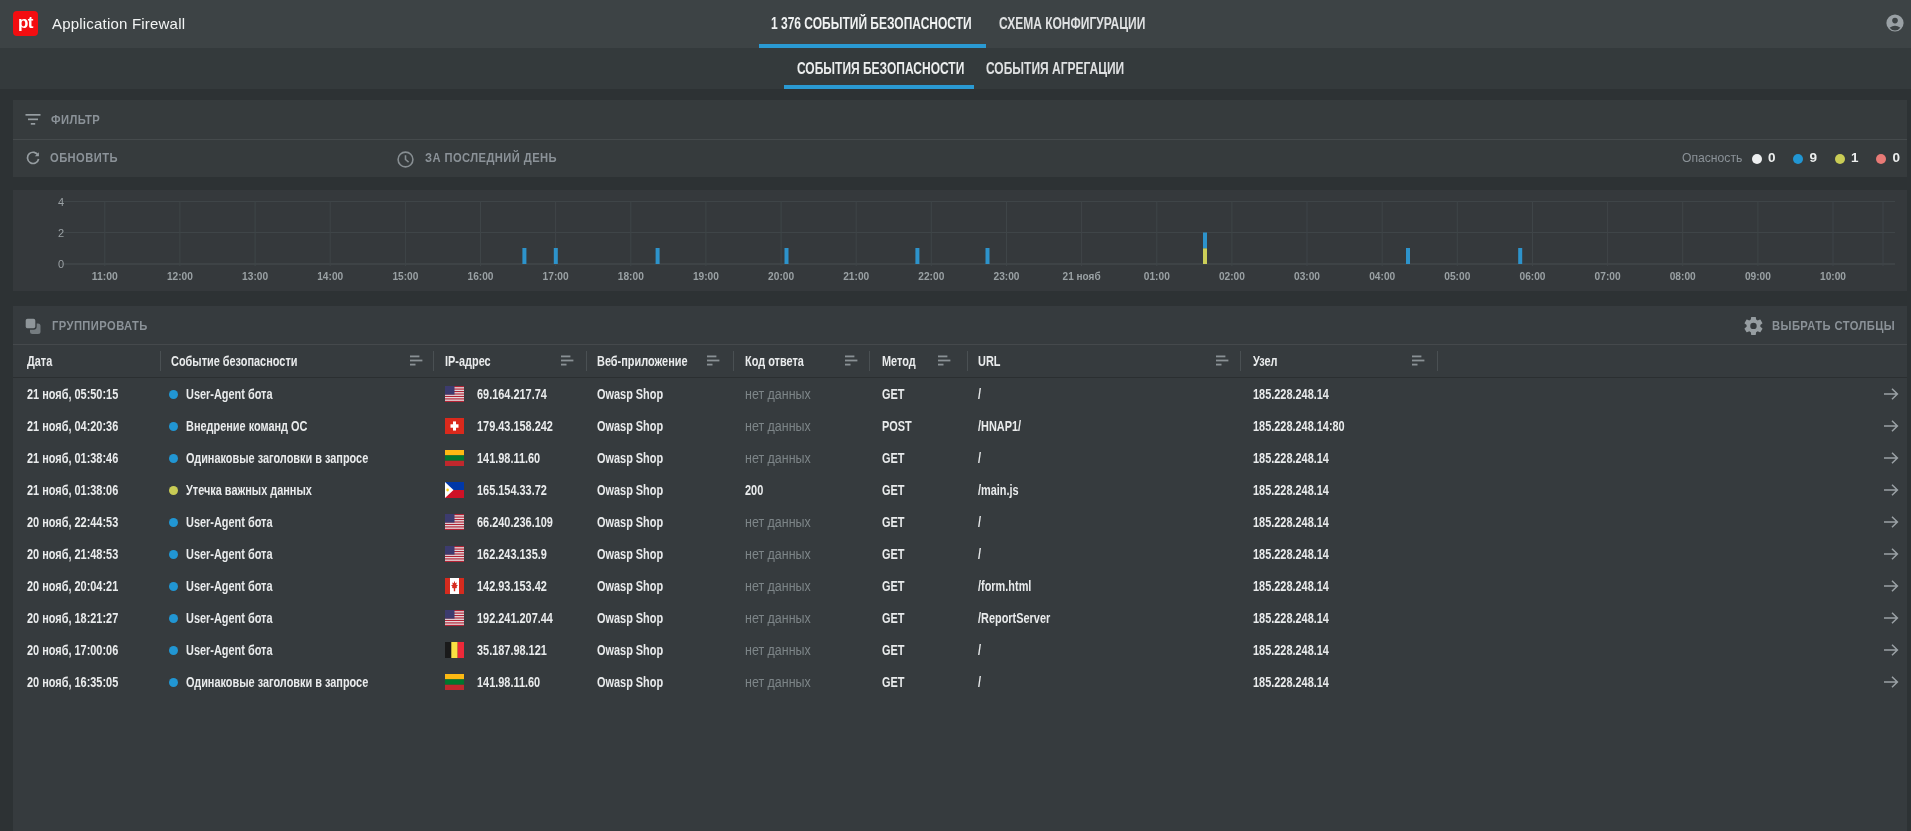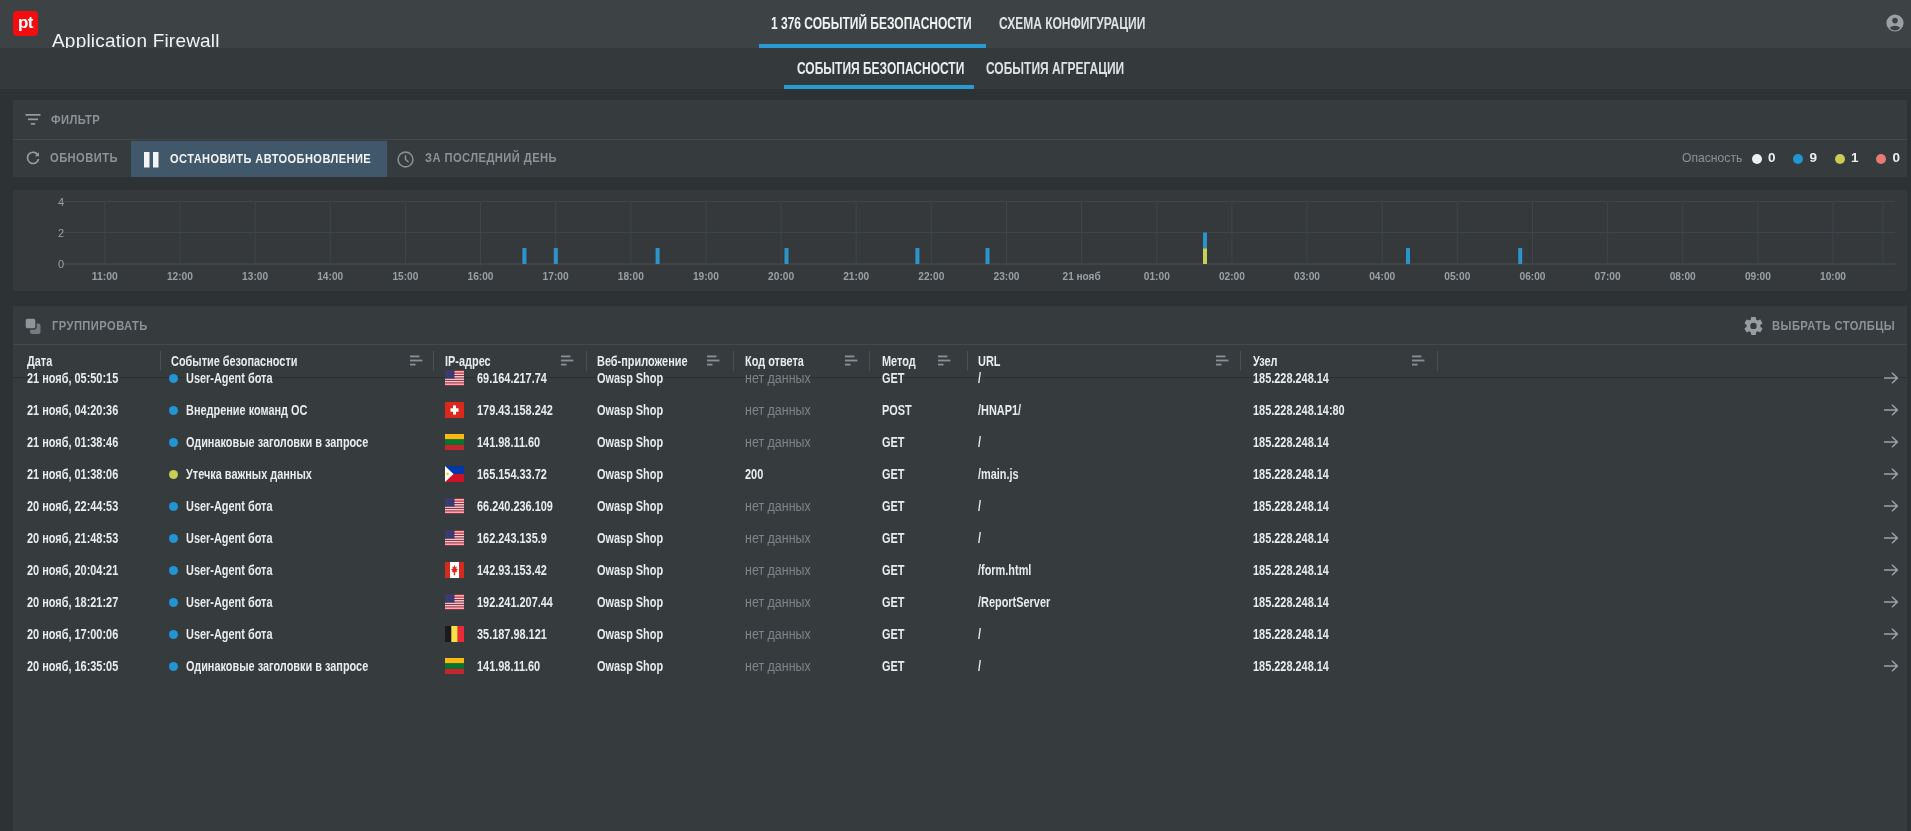--- a/index.html
+++ b/index.html
@@ -5,21 +5,21 @@
   * { margin:0; padding:0; box-sizing:border-box; }
   html,body { width:1911px; height:831px; overflow:hidden; background:#2d3234; }
   body { font-family:"Liberation Sans", sans-serif; position:relative; }
   .abs { position:absolute; }
   .lbl { font-size:13px; font-weight:bold; letter-spacing:0.5px; color:#8b9298;
          transform:scaleX(0.86); transform-origin:0 50%; white-space:nowrap; }
 
   #topbar { left:0; top:0; width:1911px; height:48px; background:#3d4345; position:absolute; }
   #logo { left:13px; top:11px; width:25px; height:25px; background:#f30d10; border-radius:4px;
           color:#fff; font-weight:bold; font-size:17px; text-align:center; line-height:24px; letter-spacing:-0.5px; position:absolute;}
-  #apptitle { left:52px; top:0; height:48px; line-height:48px; font-size:19px; color:#f2f4f4; position:absolute; letter-spacing:0.2px;margin-top:17px;}
+  #apptitle { left:52px; top:0; height:48px; line-height:48px; font-size:15px; color:#f2f4f4; position:absolute; letter-spacing:0.2px;}
   .toptab { top:0; height:48px; line-height:48px; font-size:16px; font-weight:bold;
             color:#f0f2f2; position:absolute; transform:scaleX(0.75); transform-origin:0 50%; white-space:nowrap;}
   #tt1u { left:759px; top:44px; width:227px; height:4px; background:#2a9ad3; position:absolute;}
 
   #tabs2 { left:0; top:48px; width:1911px; height:41px; background:#343a3c; position:absolute;}
   .tab2 { top:0; height:41px; line-height:41px; font-size:16px; font-weight:bold;
           color:#eceeee; position:absolute; transform:scaleX(0.75); transform-origin:0 50%; white-space:nowrap;}
   #t2u { left:784px; top:37px; width:190px; height:4px; background:#2a9ad3; position:absolute;}
 
   #fpanel { left:13px; top:100px; width:1894px; height:77px; background:#363b3d; position:absolute;}
@@ -74,27 +74,20 @@
       <rect x="4" y="6.5" width="10" height="1.7" fill="#969da1"></rect>
       <rect x="6.8" y="11" width="4.4" height="1.7" fill="#969da1"></rect>
     </svg>
   <div class="abs lbl tl1" style="left:38px;">ФИЛЬТР</div>
   <div id="fsep"></div>
   <svg width="16" height="16" viewBox="0 0 16 16" style="position:absolute;left:12px;top:51px;">
       <path d="M13.2 4.5 A 5.6 5.6 0 1 0 13.6 8" stroke="#969da1" stroke-width="1.7" fill="none"></path>
       <path d="M13.9 1.2 L13.9 5.3 L9.8 5.3 Z" fill="#969da1"></path>
     </svg>
   <div class="abs lbl tl2" style="left:37px;">ОБНОВИТЬ</div>
-  <div id="pausebtn">
-      <svg width="16" height="16" viewBox="0 0 16 16" style="position:absolute;left:12.5px;top:10.5px;">
-        <rect x="0" y="0" width="5.5" height="15.5" fill="#f2f4f5"></rect>
-        <rect x="9" y="0" width="5.5" height="15.5" fill="#f2f4f5"></rect>
-      </svg>
-      <div class="bt">ОСТАНОВИТЬ АВТООБНОВЛЕНИЕ</div>
-    </div>
   <svg width="17" height="17" viewBox="0 0 17 17" style="position:absolute;left:384px;top:50.5px;">
       <circle cx="8.5" cy="8.5" r="7.4" stroke="#878e92" stroke-width="1.6" fill="none"></circle>
       <path d="M8.5 4.2 L8.5 8.5 L11.6 11.2" stroke="#878e92" stroke-width="1.6" fill="none"></path>
     </svg>
   <div class="abs lbl tl2" style="left:412px;">ЗА ПОСЛЕДНИЙ ДЕНЬ</div>
   <div class="abs leg" style="left:1669px;">Опасность</div>
     <span style="position:absolute;left:1738.5px;top:53.5px;width:10px;height:10px;border-radius:50%;background:#edeff0;"></span>
     <div class="abs legn" style="left:1755.0px;">0</div>
     <span style="position:absolute;left:1780px;top:53.5px;width:10px;height:10px;border-radius:50%;background:#2196d3;"></span>
     <div class="abs legn" style="left:1796.5px;">9</div>
@@ -229,21 +222,21 @@
     </svg>
 <div class="vsep" style="left:147px;"></div>
 <div class="vsep" style="left:420px;"></div>
 <div class="vsep" style="left:573px;"></div>
 <div class="vsep" style="left:720px;"></div>
 <div class="vsep" style="left:856px;"></div>
 <div class="vsep" style="left:954px;"></div>
 <div class="vsep" style="left:1227px;"></div>
 <div class="vsep" style="left:1424px;"></div>
 
-  <div class="abs" style="left:0; top:56px; width:1894px; height:320px;">
+  <div class="abs" style="left:0; top:72px; width:1894px; height:320px;">
 <div class="row" style="top:0px;">
   <div class="rc" style="left:14px;">21 нояб, 05:50:15</div>
   <span class="dot bdot" style="left:155.5px;"></span>
   <div class="rc" style="left:173px;">User-Agent бота</div>
   <svg class="flag" width="19" height="16" viewBox="0 0 19 14" preserveAspectRatio="none">
           <rect width="19" height="14" fill="#e8e9ea"></rect>
           <rect x="0" y="0.000" width="19" height="1.077" fill="#b22234"></rect>
           <rect x="0" y="2.154" width="19" height="1.077" fill="#b22234"></rect>
           <rect x="0" y="4.308" width="19" height="1.077" fill="#b22234"></rect>
           <rect x="0" y="6.462" width="19" height="1.077" fill="#b22234"></rect>

